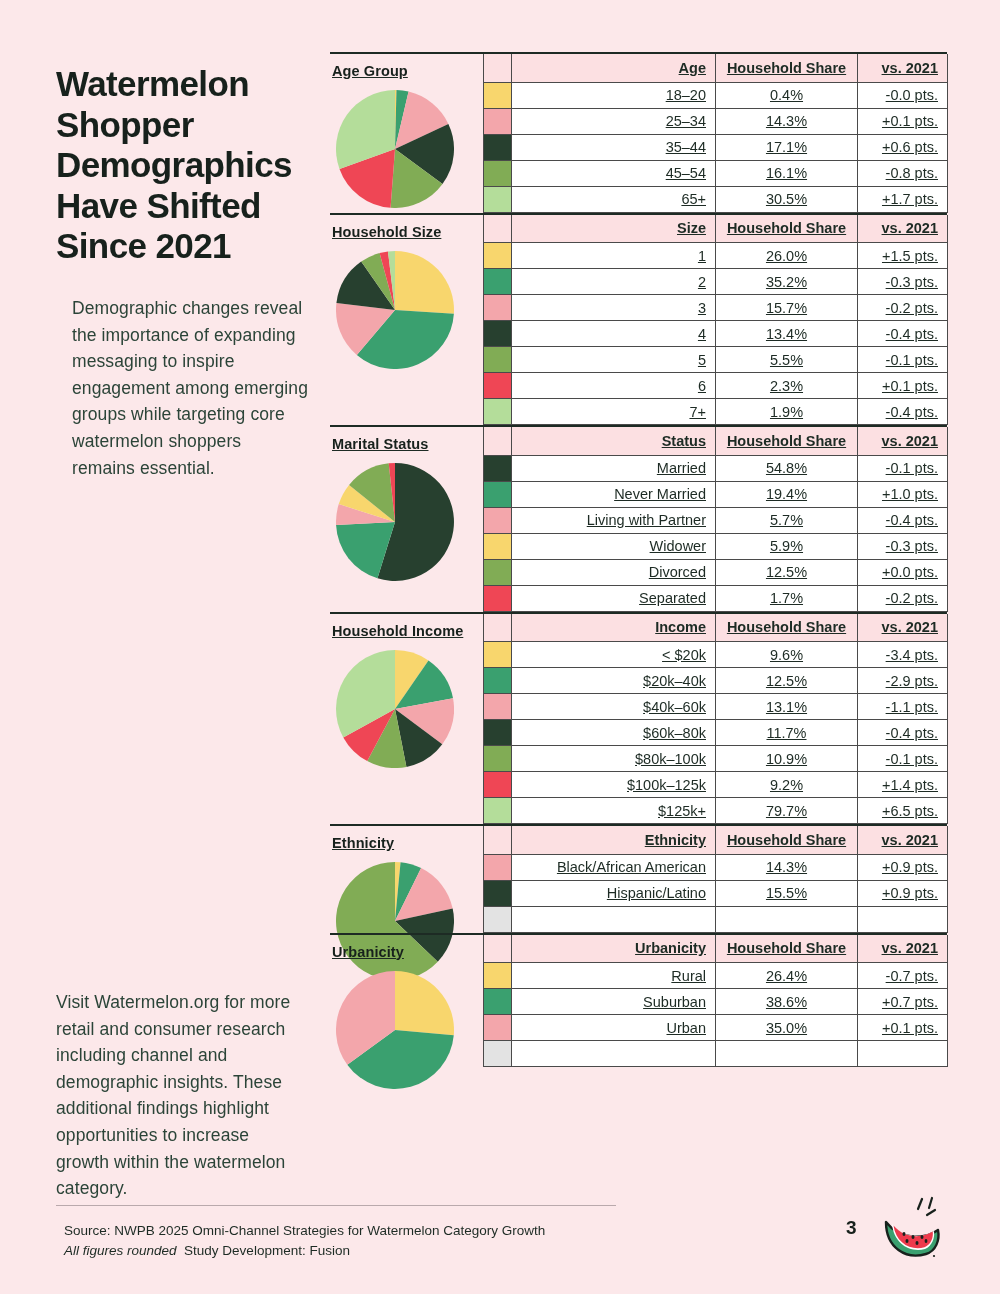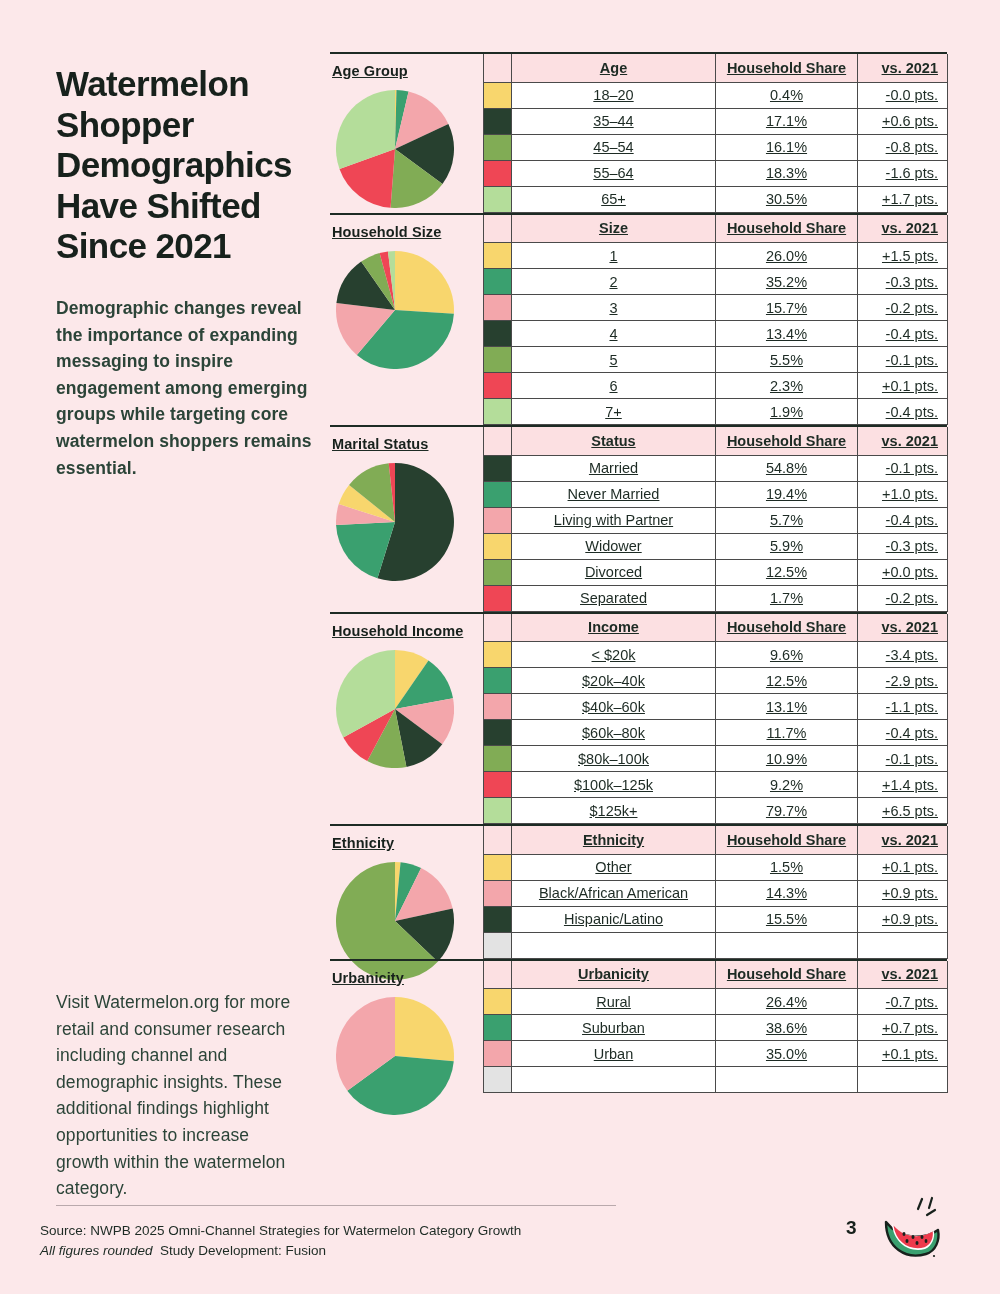--- a/index.html
+++ b/index.html
@@ -24,23 +24,22 @@
     line-height: 1.16;
     font-weight: bold;
     letter-spacing: -0.6px;
     color: #17211c;
     margin: 0 0 28px 0;
   }
   .intro-para {
     font-size: 17.5px;
     line-height: 1.52;
     color: #2b4438;
-    margin: 0;
+    margin: 16px;
     letter-spacing: 0.1px;
-    font-weight: bold;
   }
   .visit-para {
     position: absolute;
     left: 56px; top: 989px;
     width: 250px;
     font-size: 17.5px;
     line-height: 1.52;
     color: #2b4438;
     letter-spacing: 0.1px;
   }
@@ -99,40 +98,40 @@
     vertical-align: middle;
   }
   table.demo thead th {
     background: #fce0e2;
     font-weight: bold;
     border-top: none;
     border-bottom: 1.4px solid #4a4a4a;
     height: 28px;
   }
   .c-sw { width: 28px; padding: 0 !important; }
-  .c-lab { width: 204px; text-align: center; margin-top: 6px; }
+  .c-lab { width: 204px; text-align: right; margin-top: 6px; }
   .c-share { width: 142px; text-align: center; }
   .c-delta { width: 90px; text-align: right; }
   .sw {
     display: block;
     width: 100%; height: 100%;
     min-height: 23px;
   }
   th.c-sw { background: #fce0e2 !important; }
 
   
   .footer-rule {
     position: absolute;
     left: 56px; top: 1205px;
     width: 560px;
     border-top: 1.6px solid #b9a9ac;
   }
   .footer-text {
     position: absolute;
-    left: 40px; top: 1221px;
+    left: 64px; top: 1221px;
     font-size: 13.5px;
     line-height: 1.5;
     color: #1d2b24;
   }
   .footer-text .ital { font-style: italic; }
   .page-num {
     position: absolute;
     left: 846px; top: 1217px;
     font-size: 19px;
     font-weight: bold;
@@ -184,41 +183,41 @@
             <tr>
               <td class="c-sw">
                 <span class="sw" style="background:#f8d66d"></span>
               </td>
               <td class="c-lab">18–20</td>
               <td class="c-share">0.4%</td>
               <td class="c-delta">-0.0 pts.</td>
             </tr>
             <tr>
               <td class="c-sw">
+                <span class="sw" style="background:#f3a6ab"></span>
+              </td>
+              <td class="c-lab">25–34</td>
+              <td class="c-share">14.3%</td>
+              <td class="c-delta">+0.1 pts.</td>
+            </tr>
+            <tr>
+              <td class="c-sw">
                 <span class="sw" style="background:#27402f"></span>
               </td>
               <td class="c-lab">35–44</td>
               <td class="c-share">17.1%</td>
               <td class="c-delta">+0.6 pts.</td>
             </tr>
             <tr>
               <td class="c-sw">
                 <span class="sw" style="background:#81ac55"></span>
               </td>
               <td class="c-lab">45–54</td>
               <td class="c-share">16.1%</td>
               <td class="c-delta">-0.8 pts.</td>
-            </tr>
-            <tr>
-              <td class="c-sw">
-                <span class="sw" style="background:#ef4655"></span>
-              </td>
-              <td class="c-lab">55–64</td>
-              <td class="c-share">18.3%</td>
-              <td class="c-delta">-1.6 pts.</td>
             </tr>
             <tr>
               <td class="c-sw">
                 <span class="sw" style="background:#b4dd9a"></span>
               </td>
               <td class="c-lab">65+</td>
               <td class="c-share">30.5%</td>
               <td class="c-delta">+1.7 pts.</td>
             </tr>
           </tbody>
@@ -495,28 +494,20 @@
         <table class="demo">
           <thead>
             <tr>
               <th class="c-sw"></th>
               <th class="c-lab">Ethnicity</th>
               <th class="c-share">Household Share</th>
               <th class="c-delta">vs. 2021</th>
             </tr>
           </thead>
           <tbody>
-            <tr>
-              <td class="c-sw">
-                <span class="sw" style="background:#f8d66d"></span>
-              </td>
-              <td class="c-lab">Other</td>
-              <td class="c-share">1.5%</td>
-              <td class="c-delta">+0.1 pts.</td>
-            </tr>
             <tr>
               <td class="c-sw">
                 <span class="sw" style="background:#f3a6ab"></span>
               </td>
               <td class="c-lab">Black/African American</td>
               <td class="c-share">14.3%</td>
               <td class="c-delta">+0.9 pts.</td>
             </tr>
             <tr>
               <td class="c-sw">

